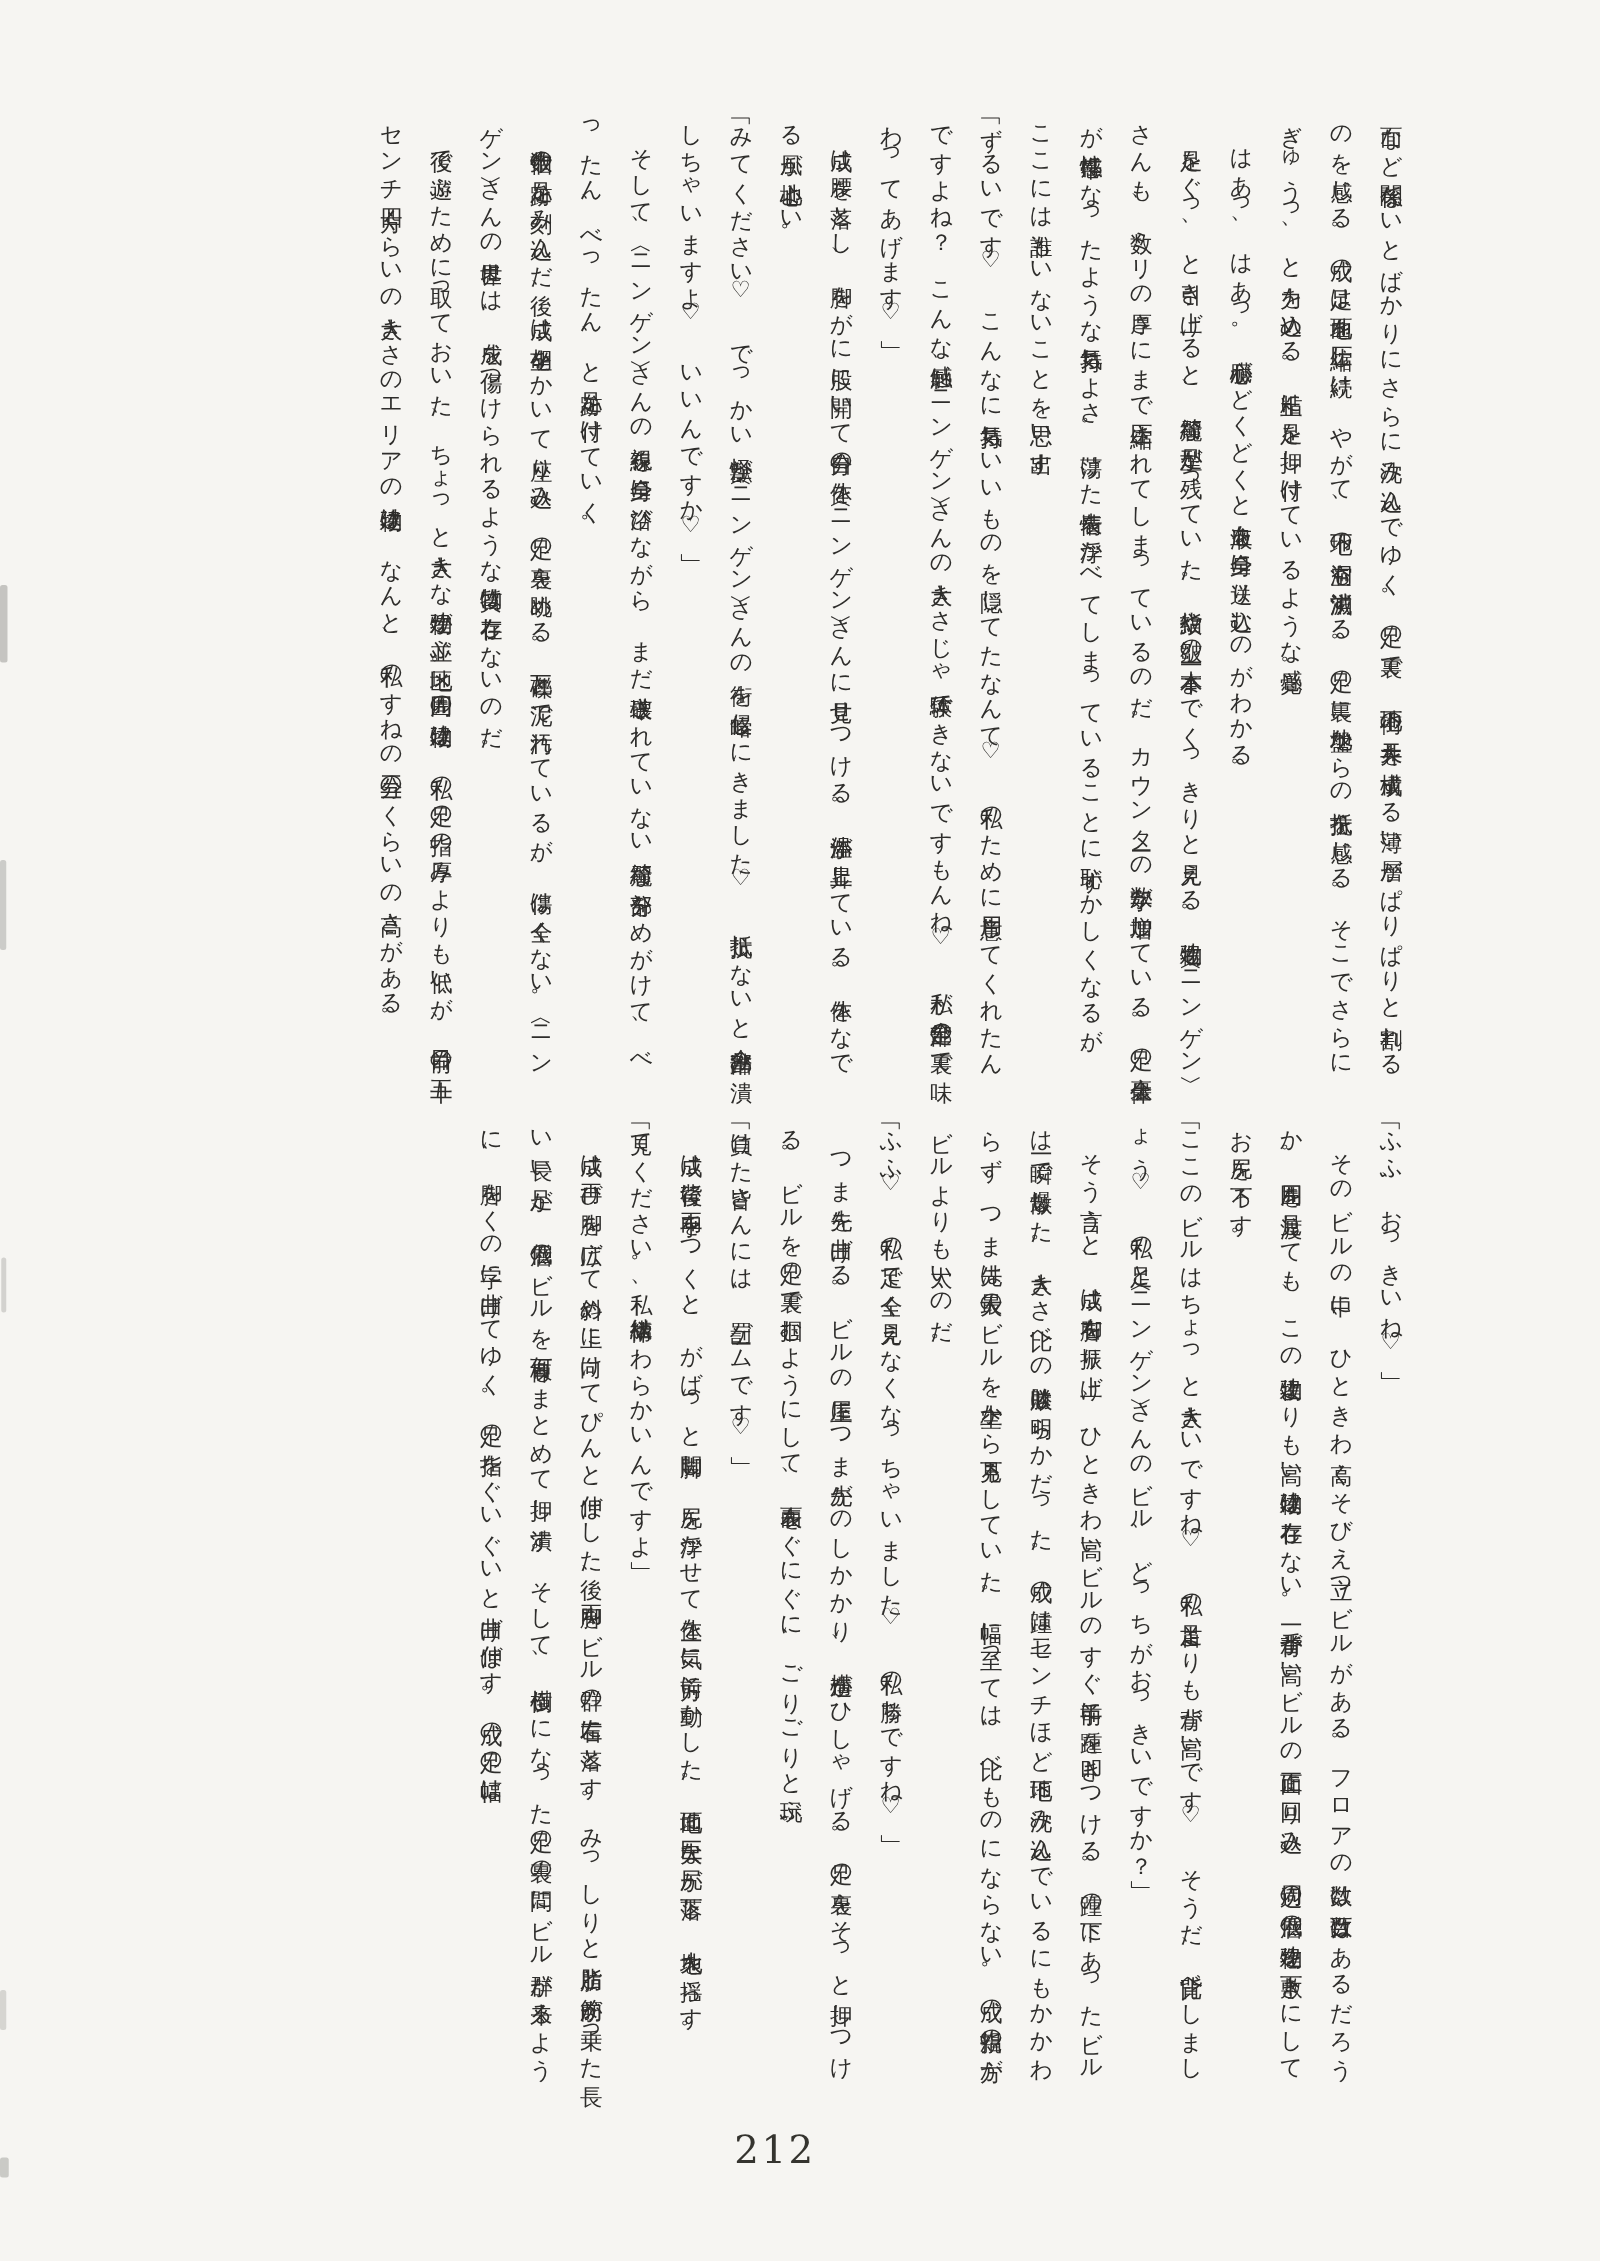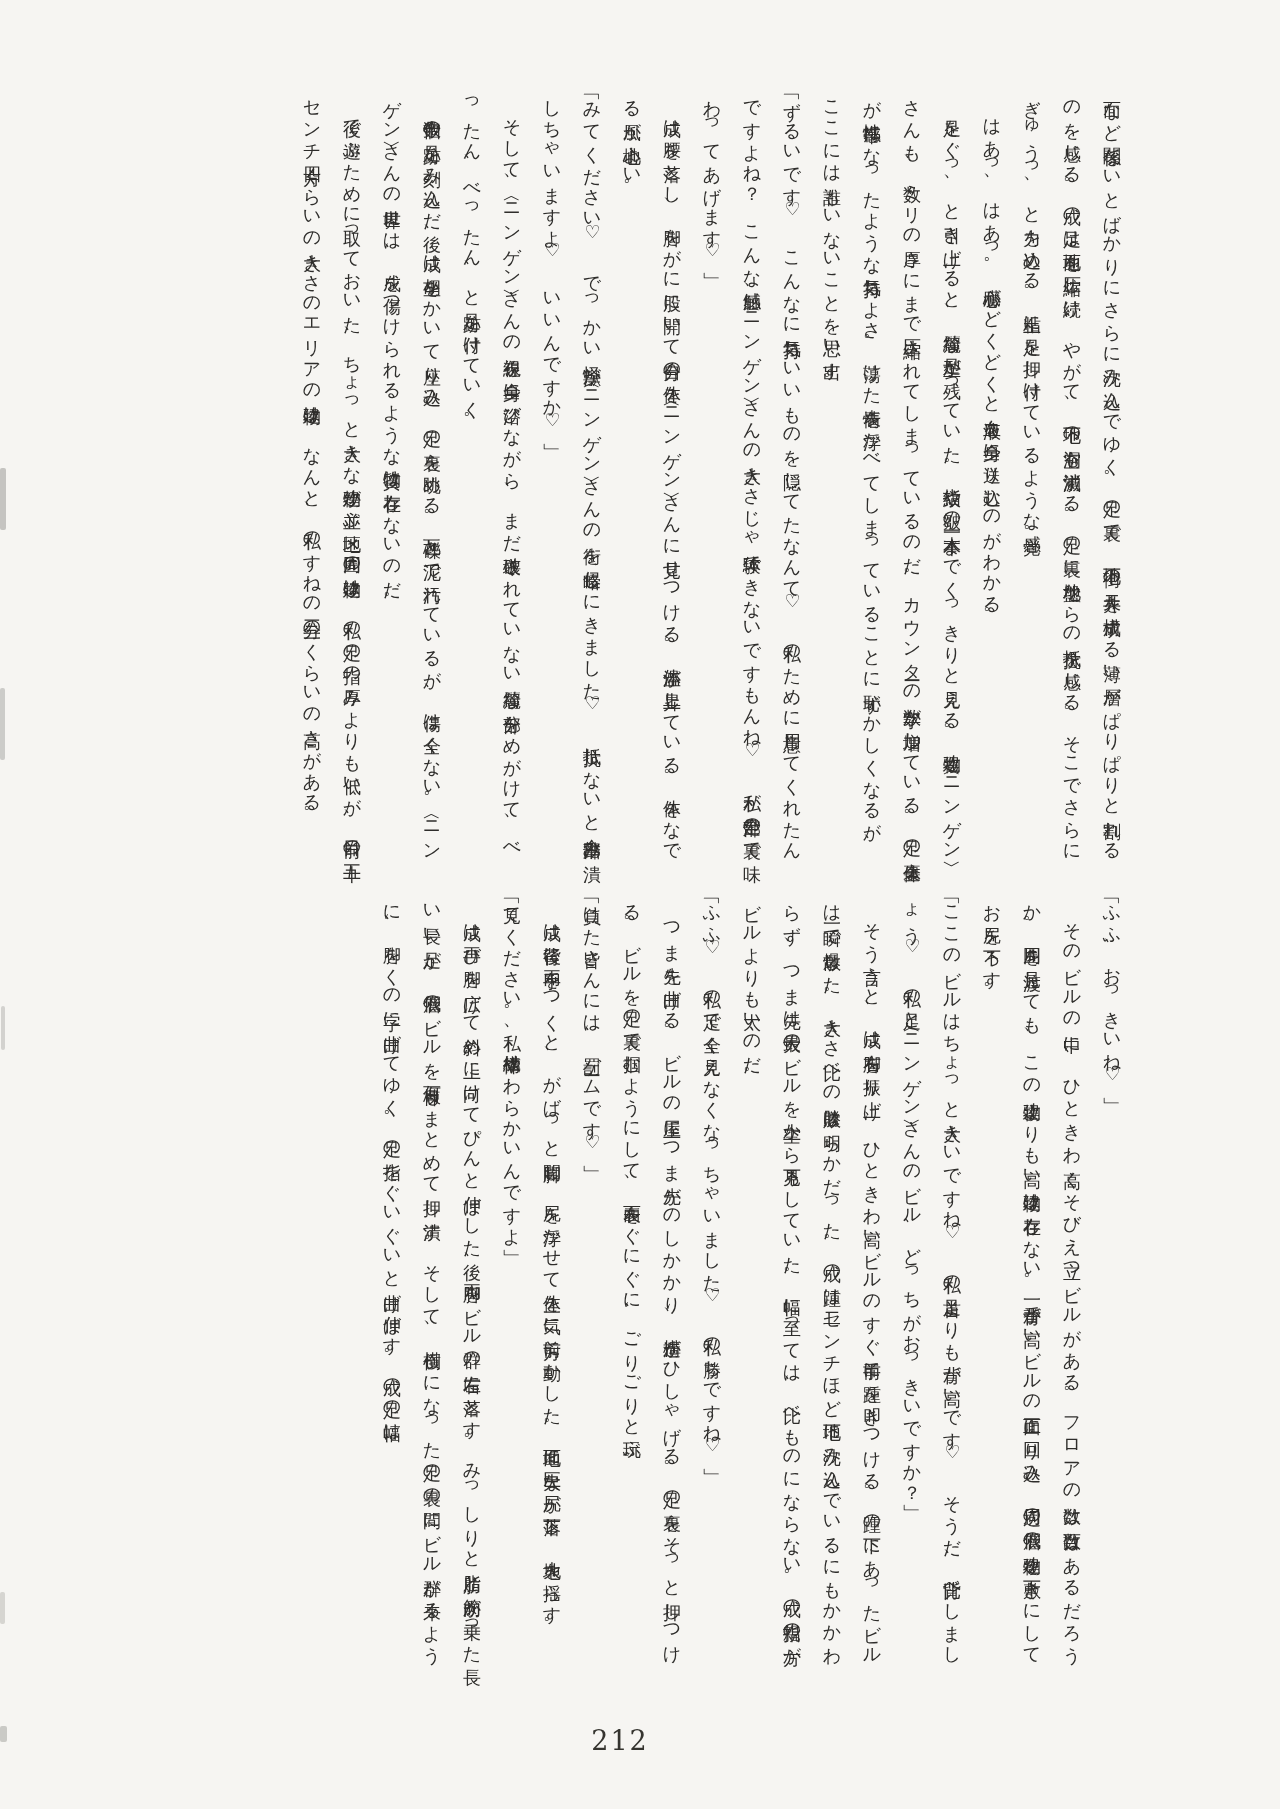--- a/index.html
+++ b/index.html
@@ -35,24 +35,23 @@
     margin: 0;
     padding: 0;
   }
   .vblock p.indent { text-indent: 1em; }
   .page-number {
     position: absolute;
     top: 1702px;
     left: 0;
     width: 1240px;
     text-align: center;
-    font-size: 27px;
+    font-size: 31px;
     letter-spacing: 2px;
     color: #35342f;
-    margin-top: 23px;
   }
   
   .artifact {
     position: absolute;
     background: #8a8a85;
     border-radius: 2px;
     pointer-events: none;
   }
   .a1 { left: 0;   top: 468px;  width: 6px; height: 62px; opacity: .45; }
   .a2 { left: 0;   top: 688px;  width: 5px; height: 72px; opacity: .38; }

